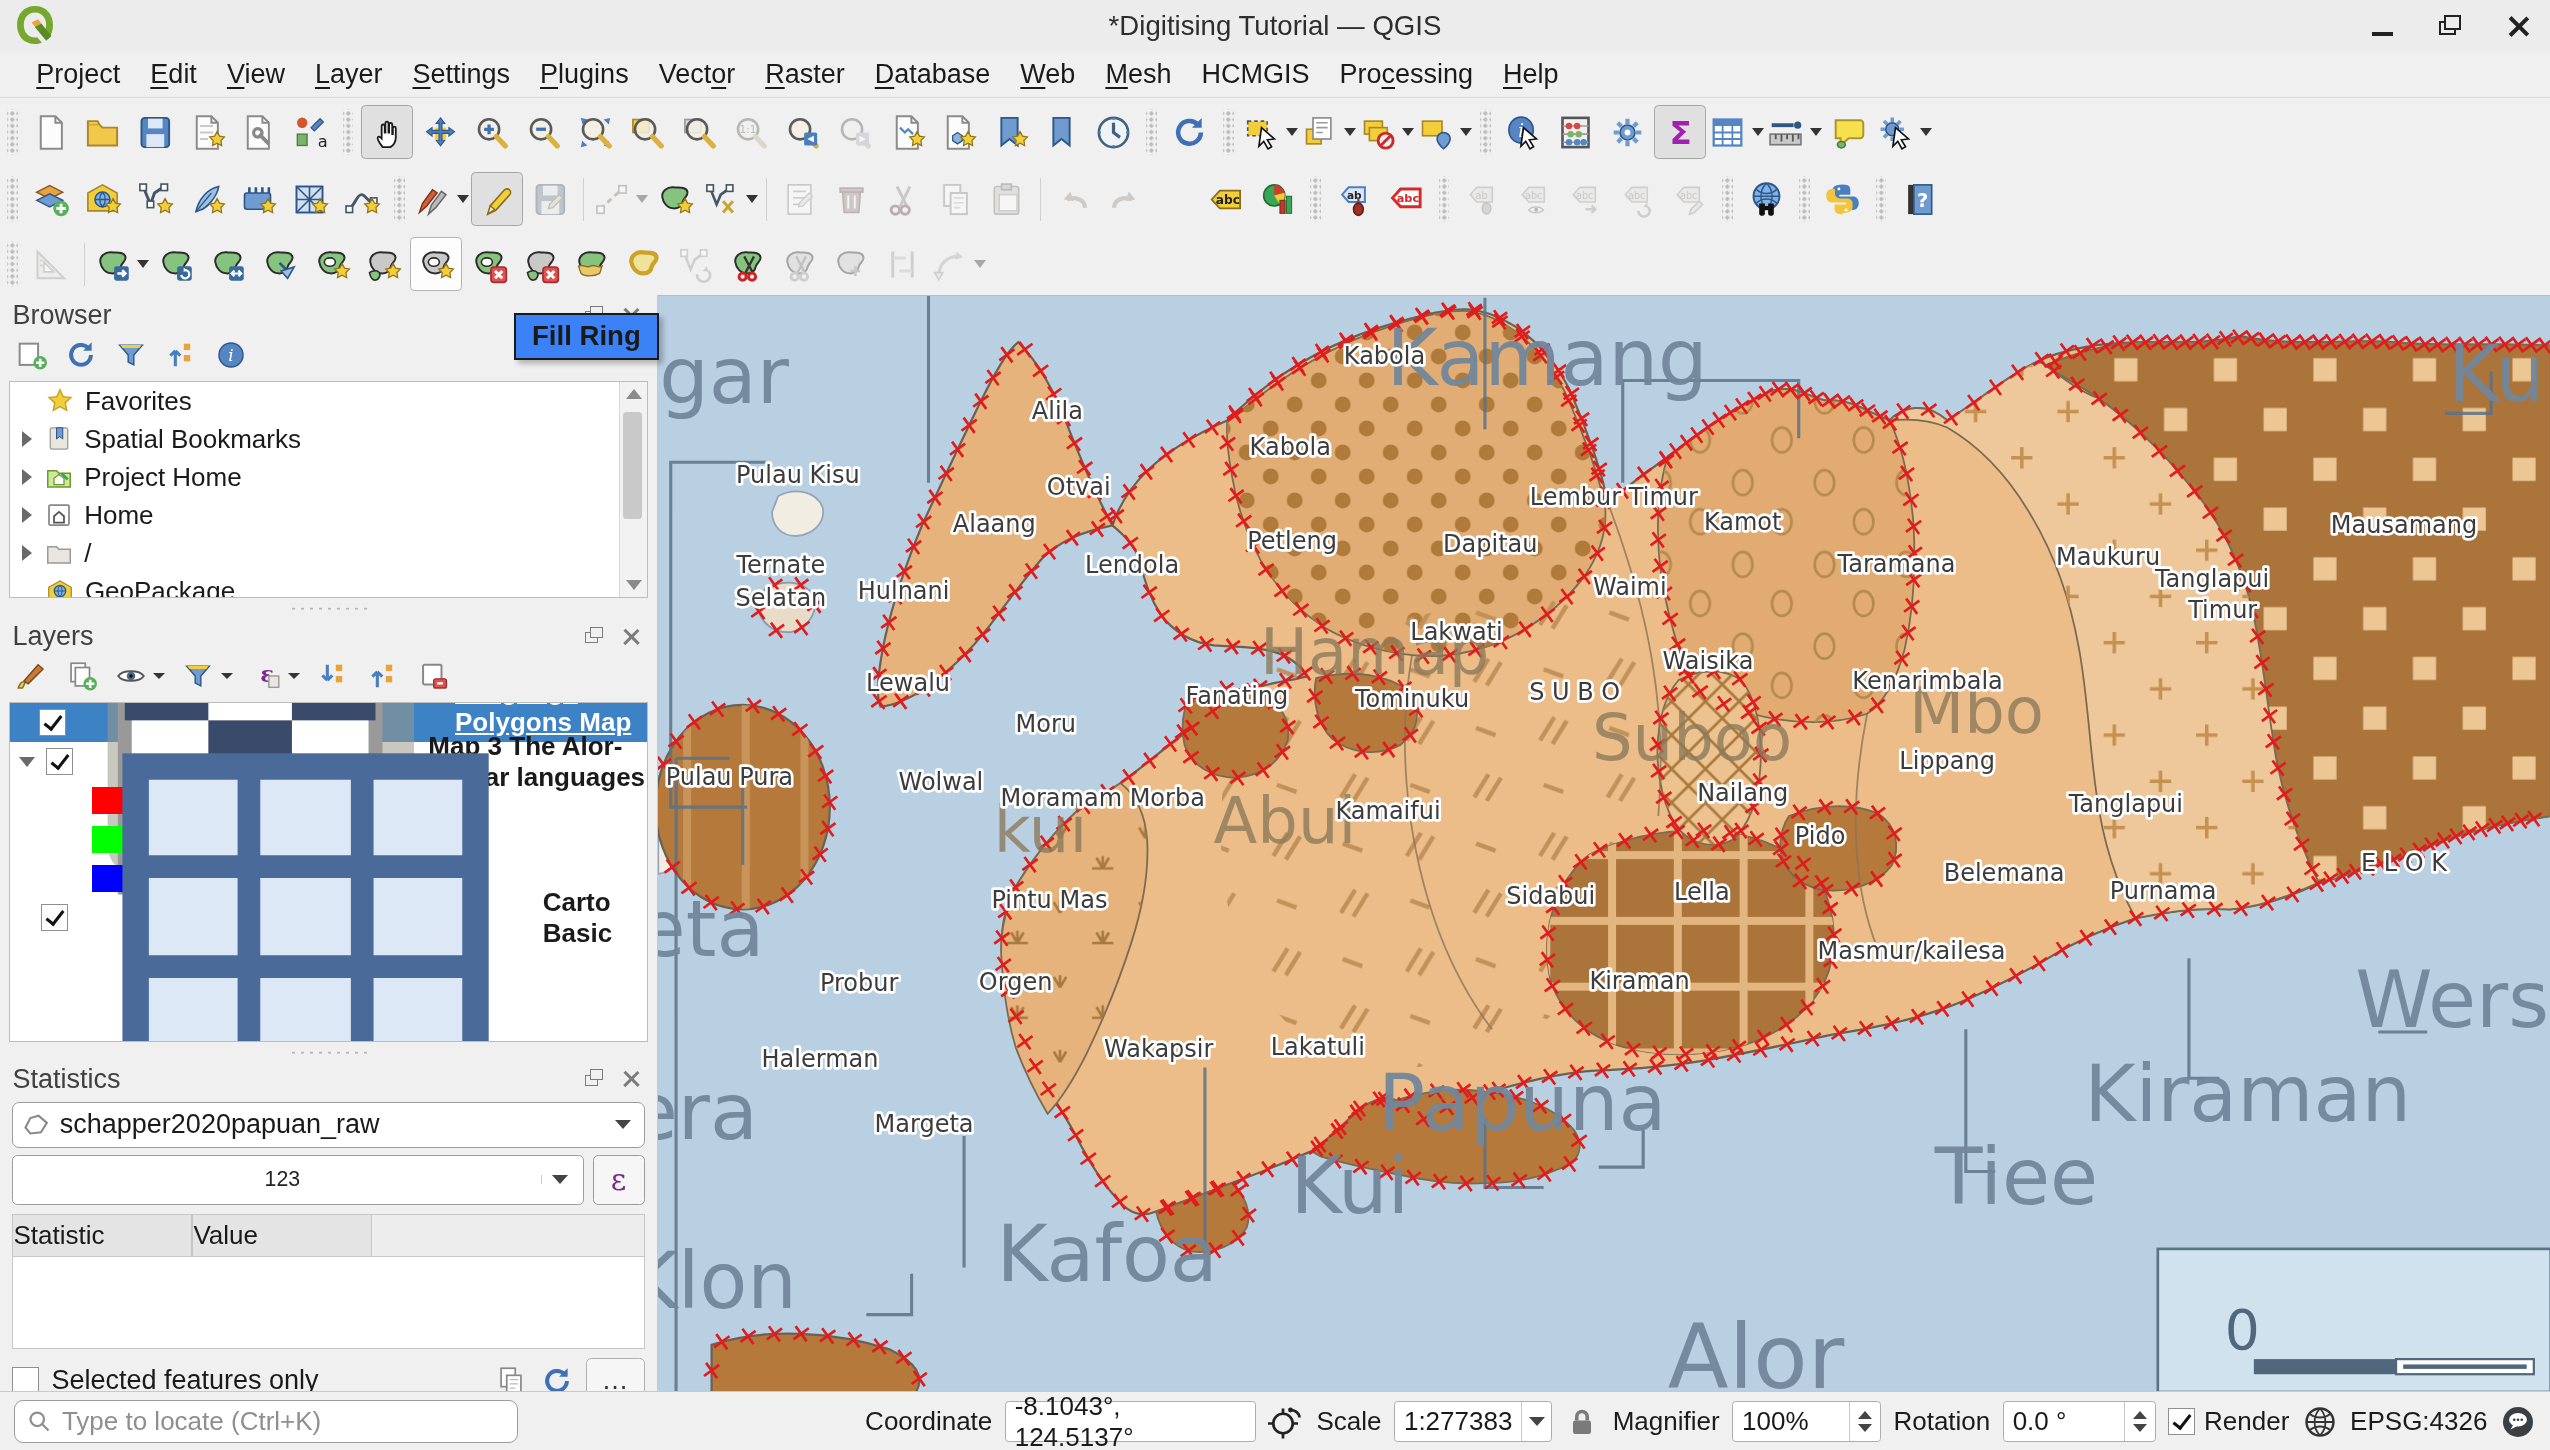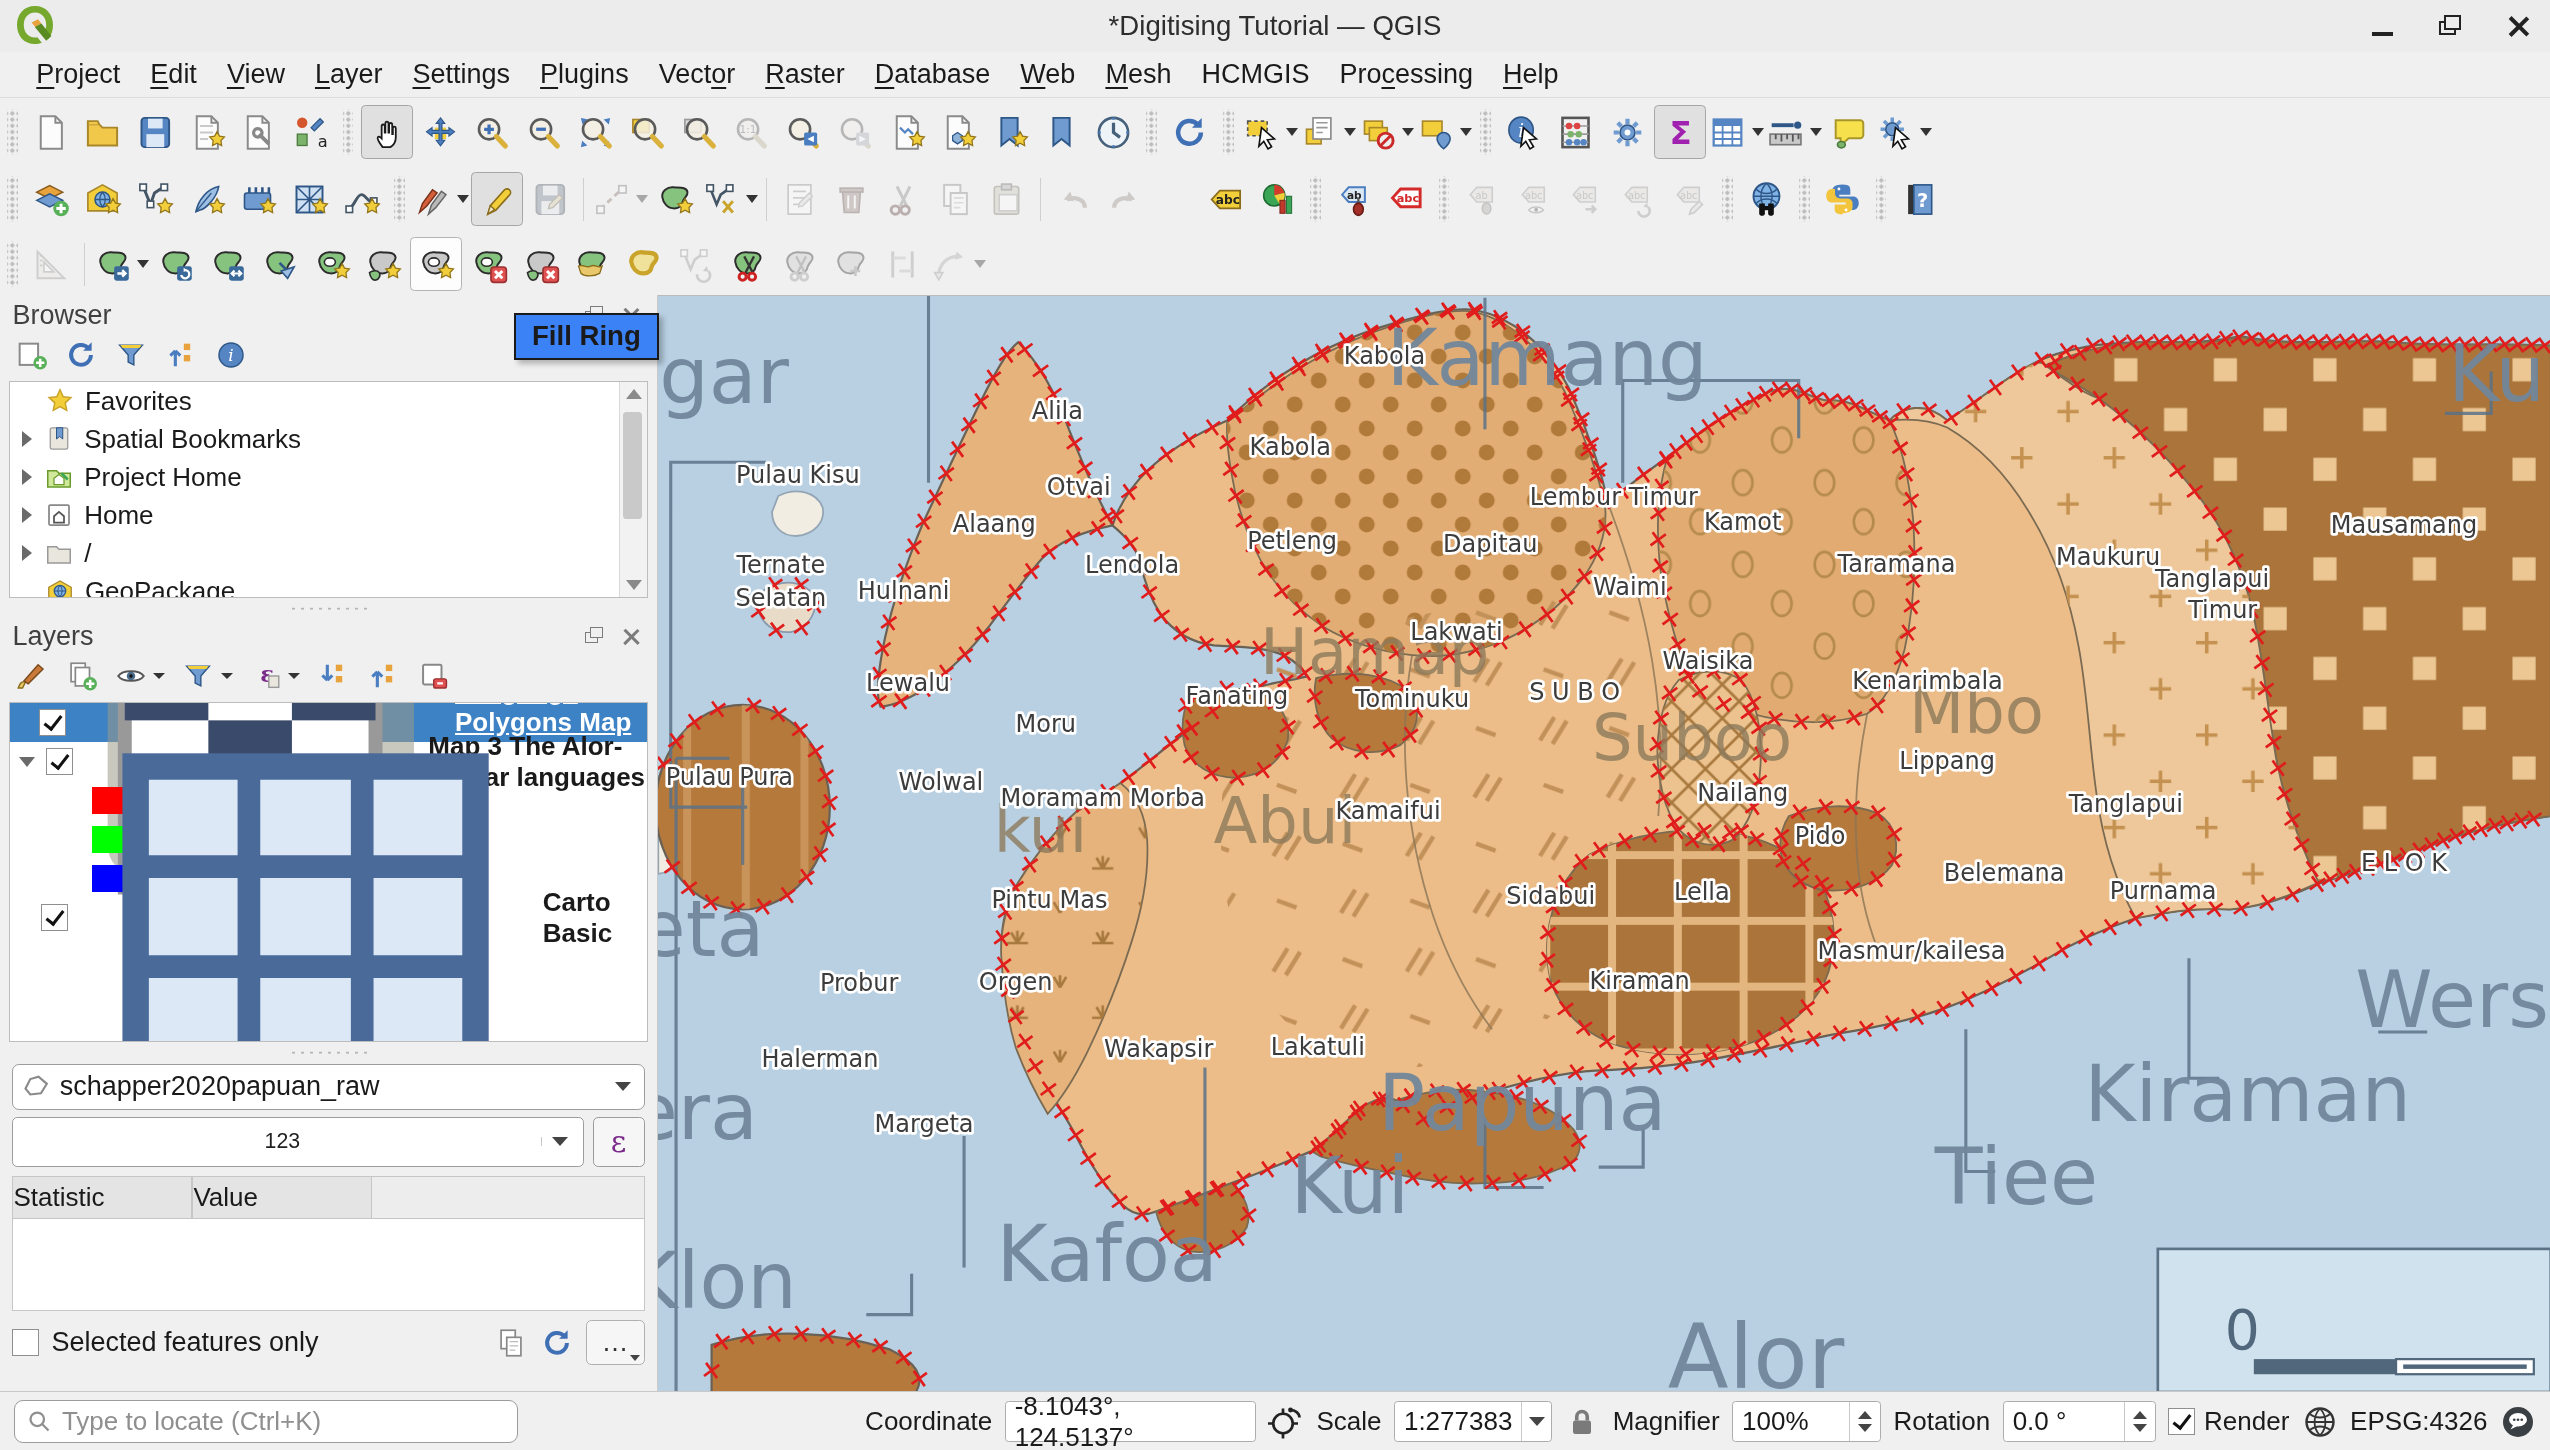--- a/index.html
+++ b/index.html
@@ -1003,20 +1003,28 @@
               <path d="M3 9.3h18M3 14.6h18M9 4v16M15 4v16" stroke="#4a6a9a" stroke-width="1.2"></path>
             </svg>
             <span class="lbl bold">Carto Basic</span>
           </div>
         </div>
     </div>
     <div class="splitter">
         <i></i>
       </div>
 
+    <div class="panel-header" style="margin-top:0px;">
+      <div class="panel-title">Statistics</div>
+      <div class="pbtn float">
+          <i class="b"></i>
+          <i class="f"></i>
+        </div>
+      <div class="pbtn close"></div>
+    </div>
     <div class="combo">
       <svg viewBox="0 0 24 24" style="width:28.4px;height:28.4px;">
         <path d="M3 14l4-8 7-2 7 6-5 8-9 1z" fill="none" stroke="#8a8a8a" stroke-width="1.8"></path>
       </svg>
       <div class="ctext">schapper2020papuan_raw</div>
       <div class="caret"></div>
     </div>
     <div class="fieldrow">
       <div class="fieldbox">
         <div class="ftext">123</div>

